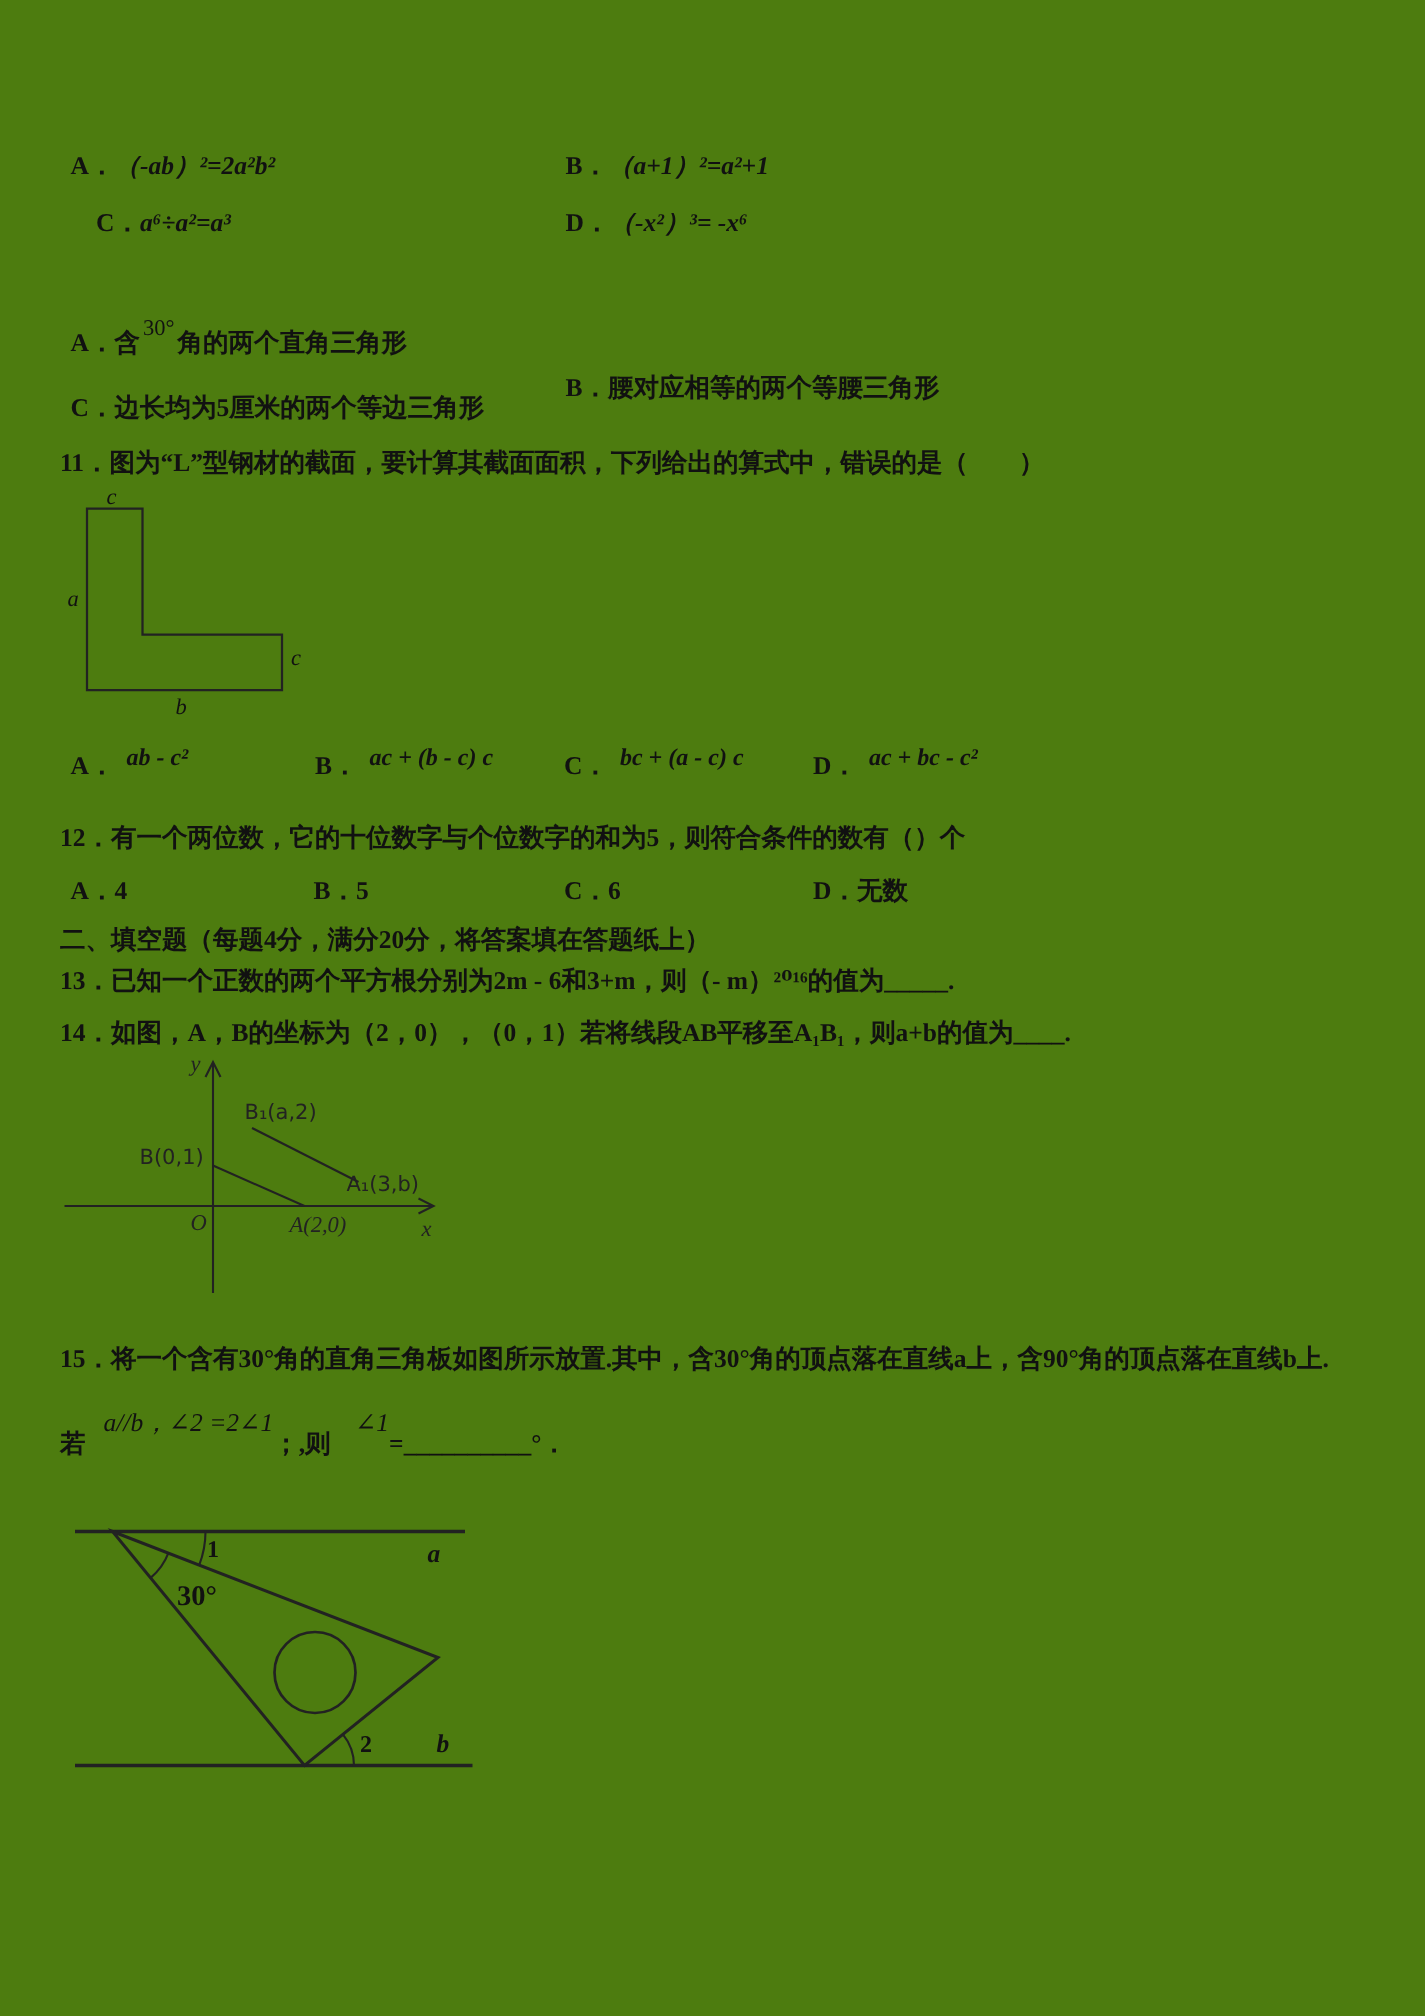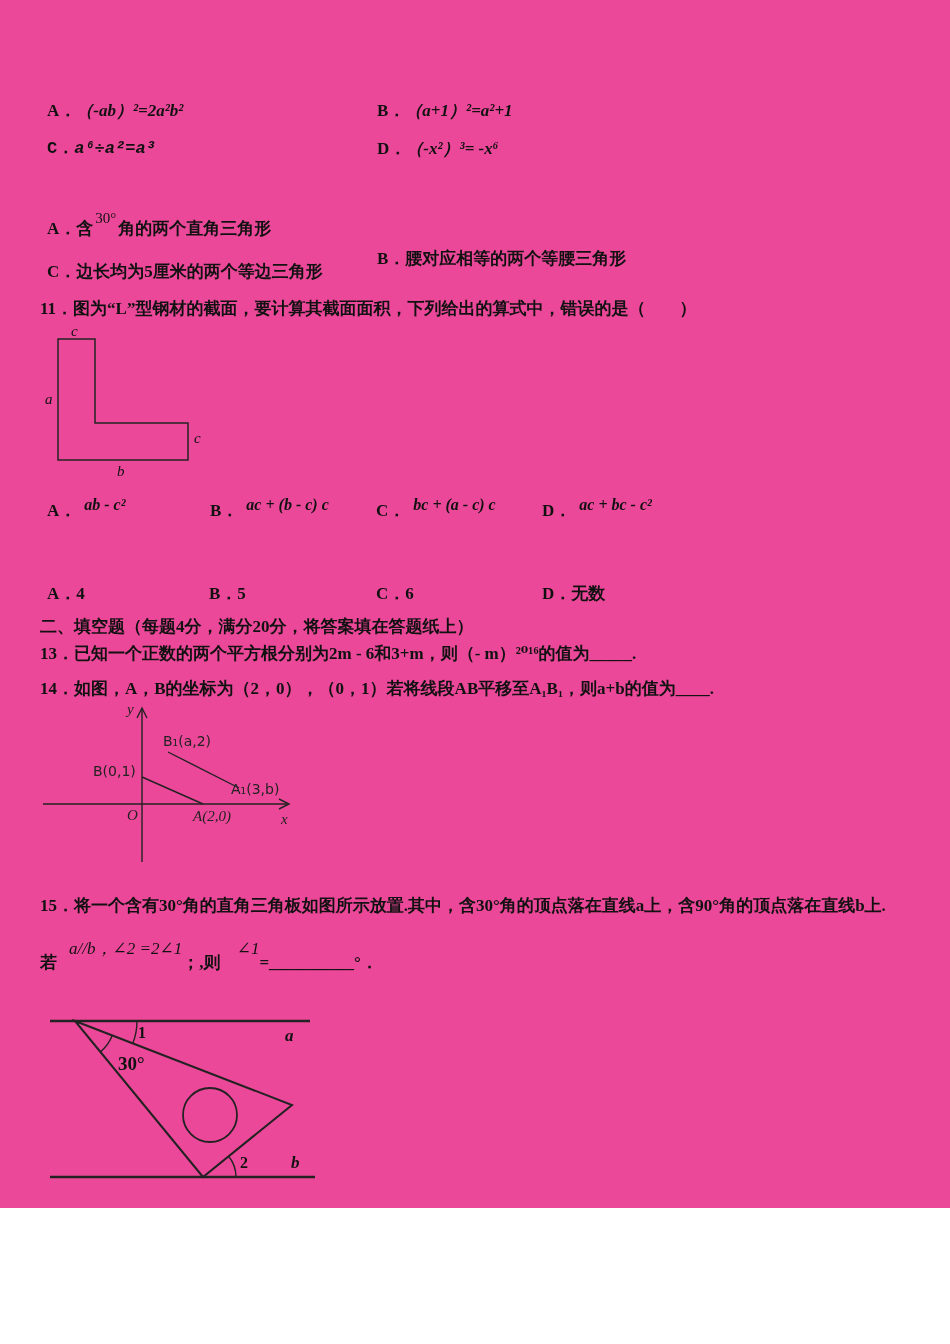--- a/index.html
+++ b/index.html
@@ -1,19 +1,19 @@
 <!DOCTYPE html>
 <html><head>
 <meta charset="utf-8">
 <style>
   html,body{margin:0;padding:0;background:#fff;}
   .page{
     position:relative;
-    width:950px;height:1208px;
-    background:#ec4899;
+    width:950px;height:1344px;
+    background:#4d7c0f;
     font-family:"Liberation Serif","DejaVu Serif",serif;
     color:#111;
     overflow:hidden;
   }
   .line{position:absolute;white-space:nowrap;font-size:17px;font-weight:700;line-height:1.25;}
   .stem{font-weight:700;}
   .opt-letter{font-weight:700;}
   .formula{font-style:italic;font-weight:700;}
   .formula-light{font-style:italic;font-weight:700;font-size:16px;position:relative;top:-6px;padding-left:8px;}
   .sup-raised{position:relative;top:-11px;font-size:15px;font-weight:400;padding:0 2px;}
@@ -31,21 +31,21 @@
 <body>
 
 <div class="page">
 
   <div class="line" style="left:47px;top:100px;">
     <span class="opt-letter">A．</span><span class="formula">（-ab）²=2a²b²</span>
   </div>
   <div class="line" style="left:377px;top:100px;">
     <span class="opt-letter">B．</span><span class="formula">（a+1）²=a²+1</span>
   </div>
-  <div class="line" style="left:47px;top:138px;font-family:Liberation Mono, monospace;">
+  <div class="line" style="left:64px;top:138px;">
     <span class="opt-letter">C．</span><span class="formula">a⁶÷a²=a³</span>
   </div>
   <div class="line" style="left:377px;top:138px;">
     <span class="opt-letter">D．</span><span class="formula">（-x²）³= -x⁶</span>
   </div>
 
   <div class="line" style="left:47px;top:218px;">
     <span>A．含</span><span class="sup-raised">30°</span><span>角的两个直角三角形</span>
   </div>
   <div class="line" style="left:377px;top:218px;margin-top:30px;">
@@ -73,20 +73,23 @@
   <div class="line" style="left:210px;top:500px;">
     <span class="opt-letter">B．</span><span class="formula-light">ac + (b - c) c</span>
   </div>
   <div class="line" style="left:376px;top:500px;">
     <span class="opt-letter">C．</span><span class="formula-light">bc + (a - c) c</span>
   </div>
   <div class="line" style="left:542px;top:500px;">
     <span class="opt-letter">D．</span><span class="formula-light">ac + bc - c²</span>
   </div>
 
+  <div class="line" style="left:40px;top:548px;">
+    <span class="stem">12．有一个两位数，它的十位数字与个位数字的和为5，则符合条件的数有（）个</span>
+  </div>
   <div class="line" style="left:47px;top:583px;">
     <span class="opt-letter">A．</span><span>4</span>
   </div>
   <div class="line" style="left:209px;top:583px;">
     <span class="opt-letter">B．</span><span>5</span>
   </div>
   <div class="line" style="left:376px;top:583px;">
     <span class="opt-letter">C．</span><span>6</span>
   </div>
   <div class="line" style="left:542px;top:583px;">

